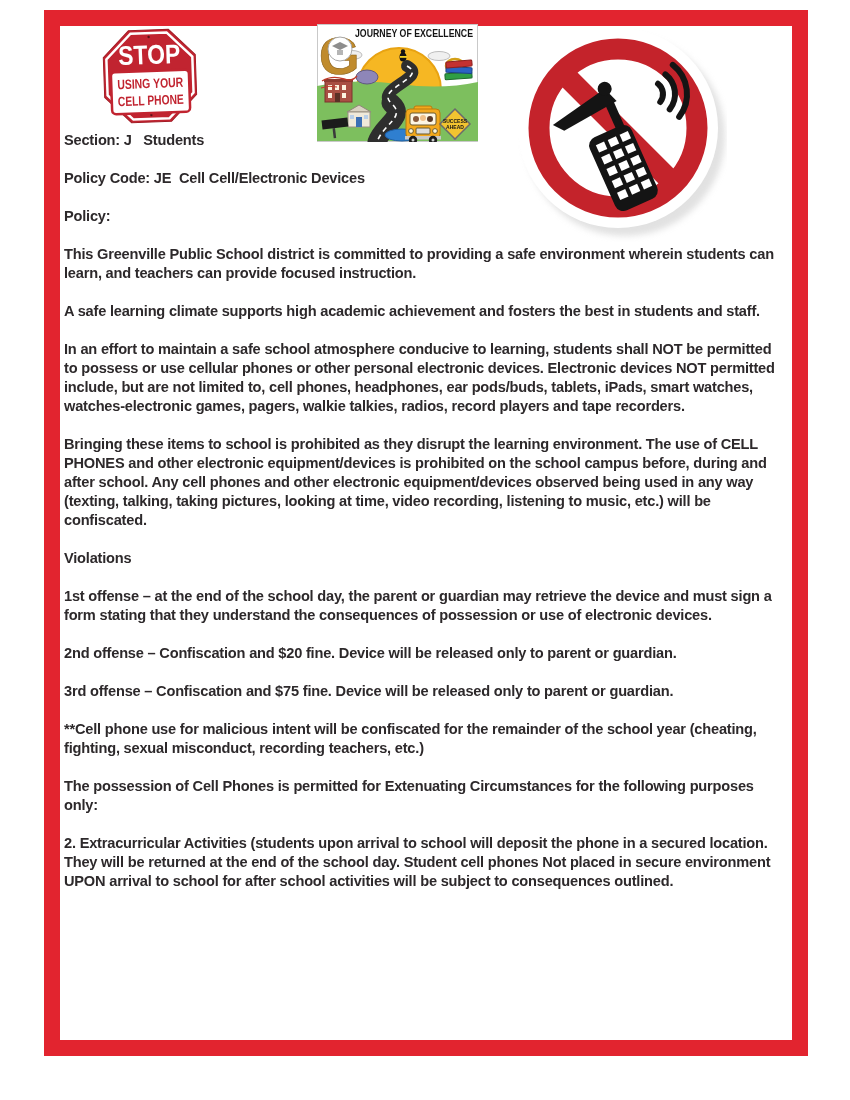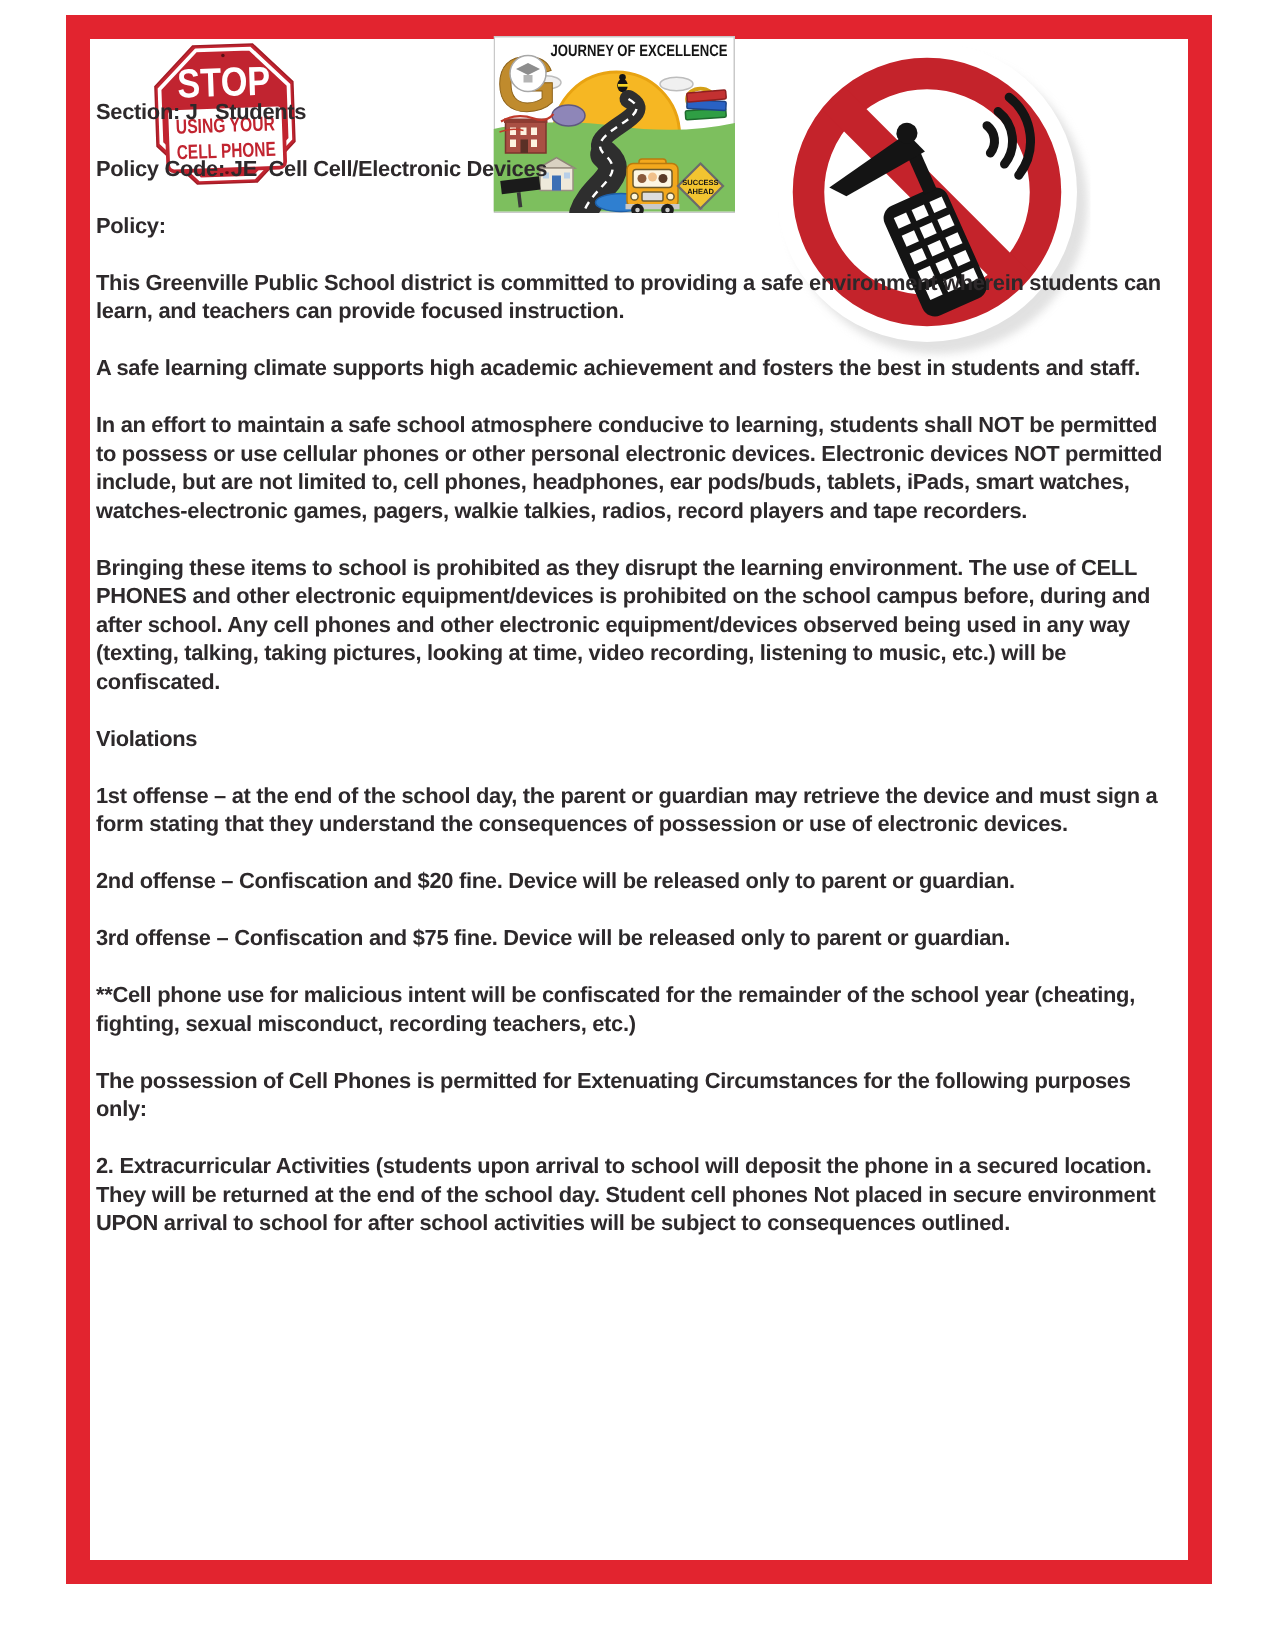--- a/index.html
+++ b/index.html
@@ -4,26 +4,26 @@
 <style>
   html,body{margin:0;padding:0;background:#ffffff;}
   body{width:850px;height:1100px;position:relative;font-family:"Liberation Sans","DejaVu Sans",sans-serif;overflow:hidden;}
   .frame{
     position:absolute;left:44px;top:10px;width:764px;height:1046px;
     border:16px solid #e2242f;box-sizing:border-box;background:#ffffff;
   }
   .content{position:relative;width:100%;height:100%;}
   
   .stop-wrap{position:absolute;left:33px;top:1px;width:114px;height:100px;transform:rotate(-2deg);}
-  .journey-wrap{position:absolute;left:269px;top:-2px;width:161px;height:126px;}
+  .journey-wrap{position:absolute;left:257px;top:-2px;width:161px;height:126px;}
   .nophone-wrap{position:absolute;left:453px;top:-6px;width:214px;height:222px;}
   
   .textblock{
     position:absolute;left:0;top:0;width:100%;box-sizing:border-box;
-    padding:40px 5px 0 4px;
+    padding:105px 5px 0 4px;
     color:#2d292b;
   }
   .textblock p{
     margin:0 0 19px 0;
     font-size:14.6px;font-weight:bold;line-height:19px;
     letter-spacing:-0.2px;white-space:pre-wrap;
   }
   svg text{font-family:"Liberation Sans","DejaVu Sans",sans-serif;}
 </style>
 </head>

